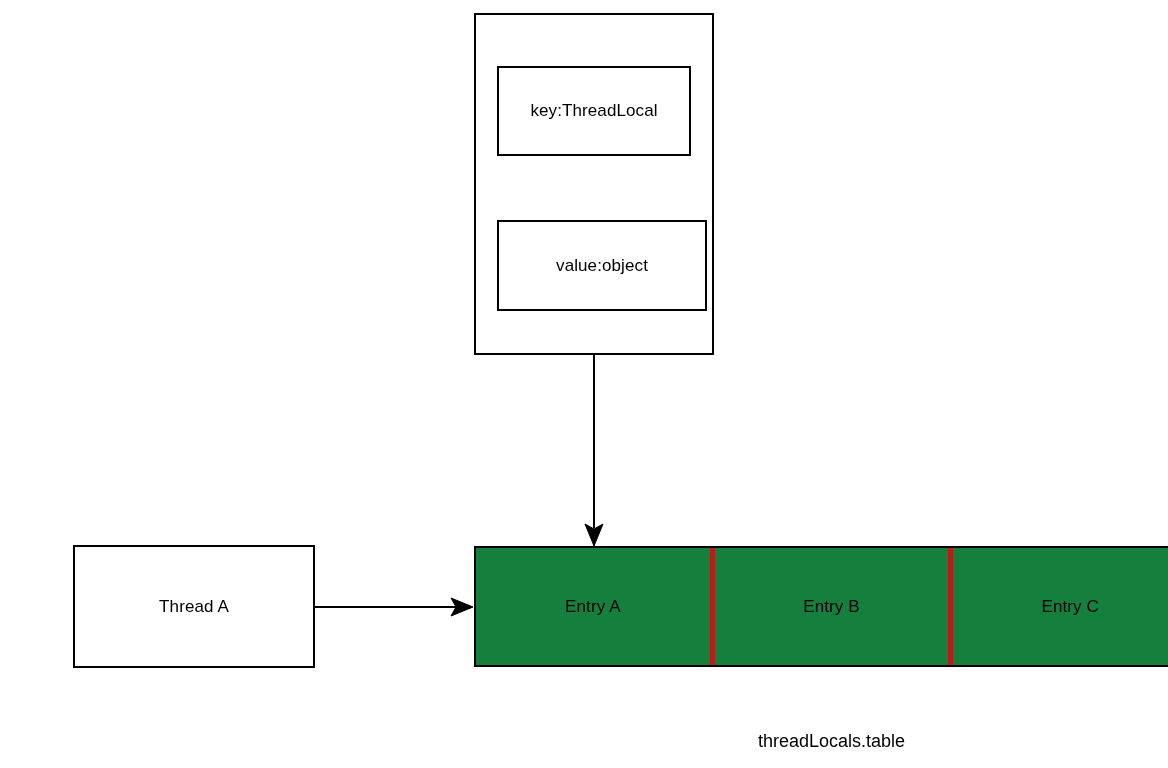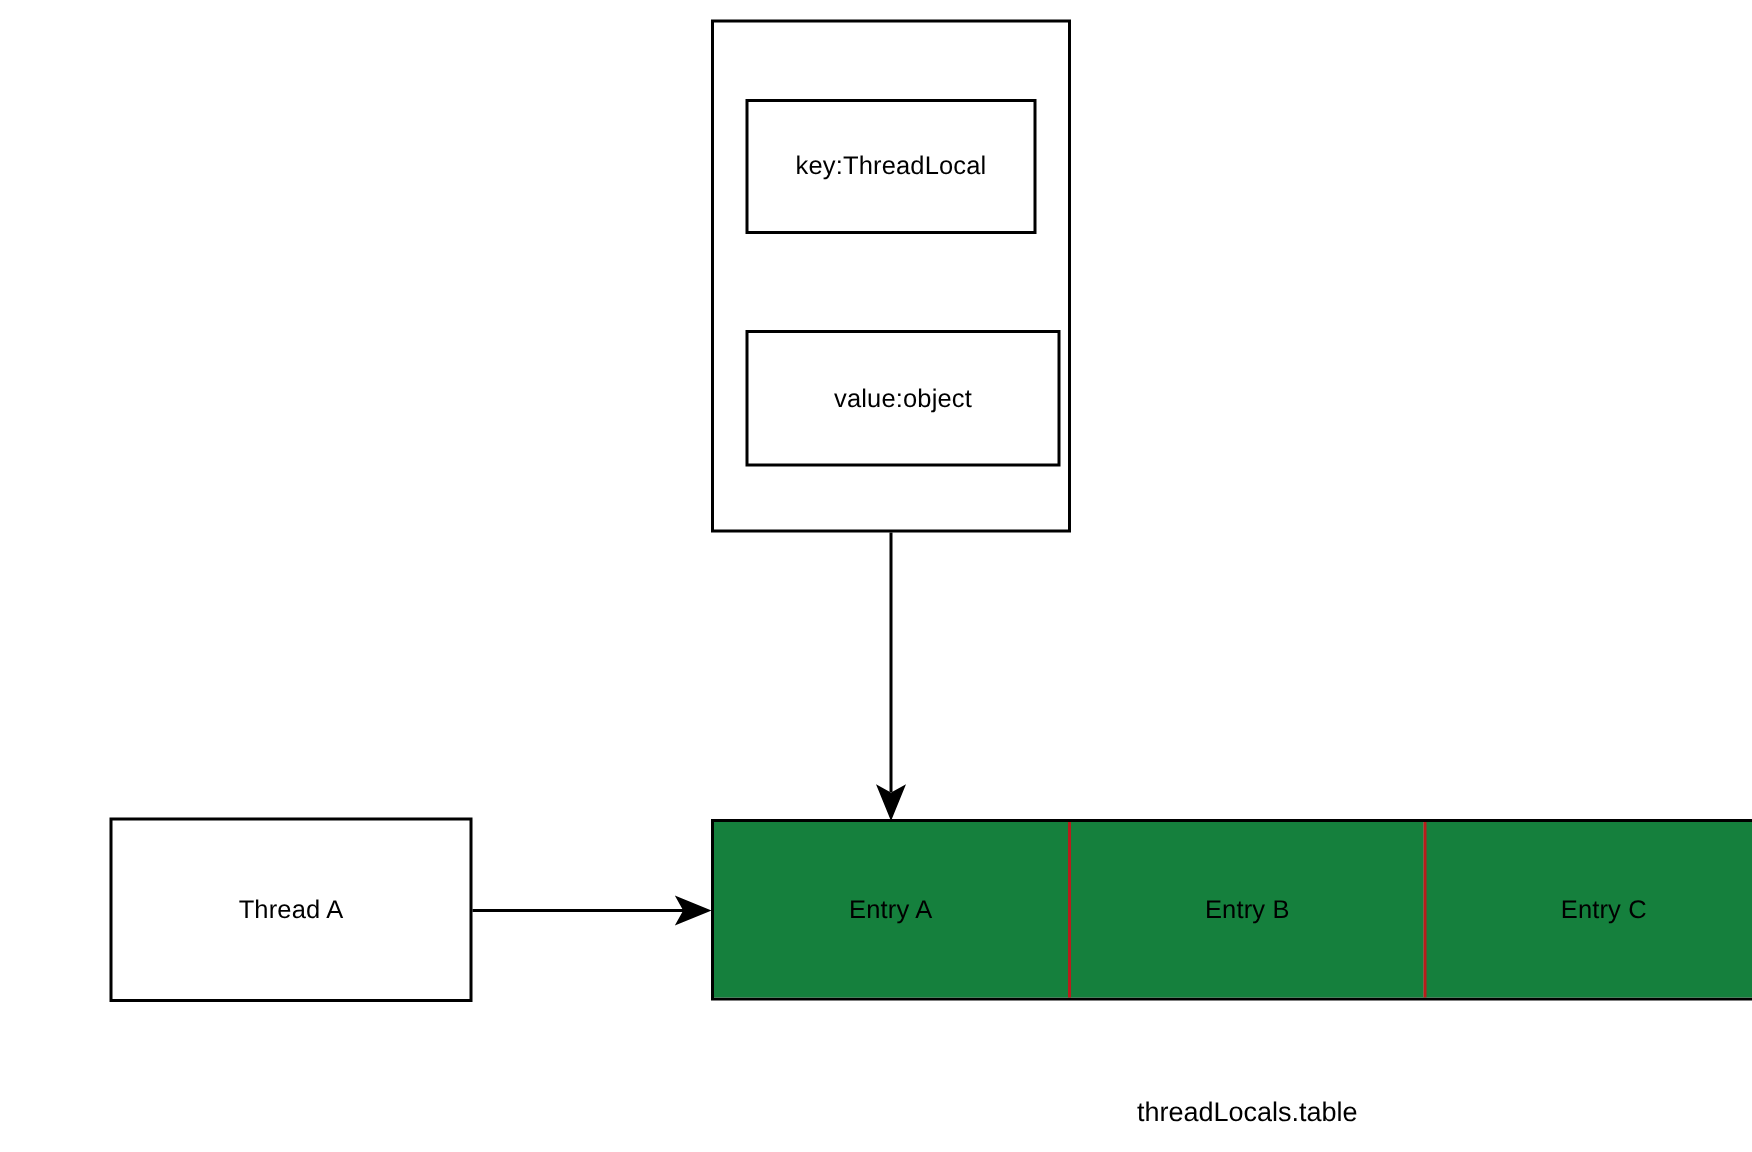--- a/index.html
+++ b/index.html
@@ -82,21 +82,21 @@
   }
   .table-cell {
     flex: 1 1 0;
     box-sizing: border-box;
     display: flex;
     align-items: center;
     justify-content: center;
     background: #15803d;
   }
   .table-cell + .table-cell {
-    border-left: 2px solid #b91c1c;
+    border-left: 5px solid #b91c1c;
     text-align: right;
   }
 
   
   #table-caption {
     position: absolute;
     left: 432px;
     top: 730px;
     width: 715px;
     text-align: center;

